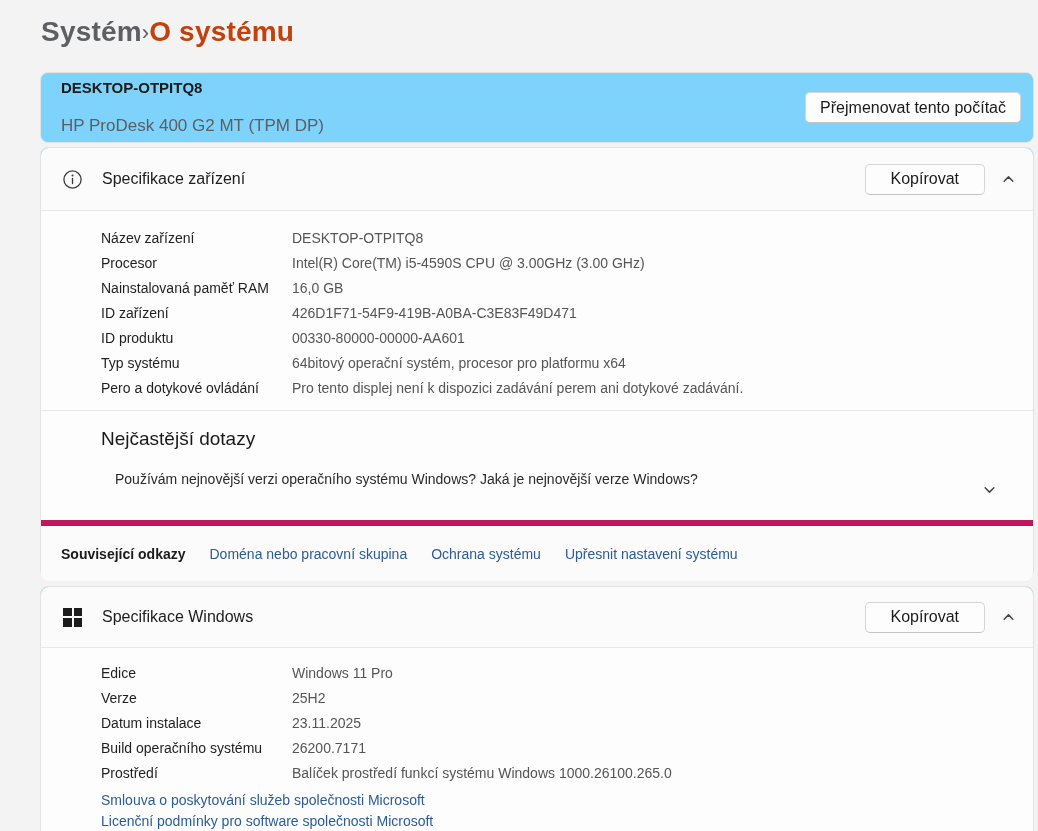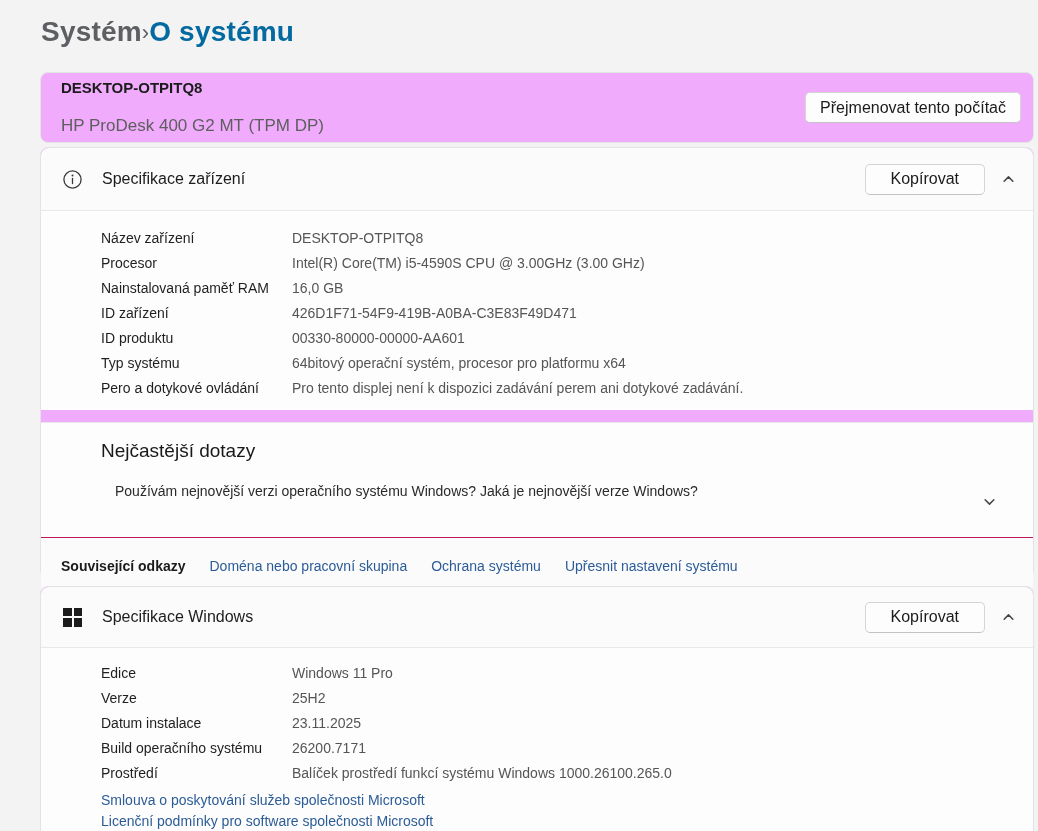--- a/index.html
+++ b/index.html
@@ -7,27 +7,27 @@
     width:1038px;height:831px;overflow:hidden;position:relative;
     background:#f3f3f3;
     font-family:"Liberation Sans","DejaVu Sans",sans-serif;
     color:#1a1a1a;
     -webkit-font-smoothing:antialiased;
   }
   
   .breadcrumb{position:absolute;top:16px;left:41px;display:flex;align-items:center;}
   .crumb{font-size:28px;font-weight:600;letter-spacing:.2px;}
   .crumb.parent{color:#5d5f63;cursor:pointer;}
-  .crumb.current{color:#0369a1;}
+  .crumb.current{color:#c2410c;}
   .crumb-sep{font-size:22px;color:#5d5f63;line-height:1;padding-top:2px;font-weight:400;}
 
   
   .card{
     position:absolute;left:40px;width:994px;box-sizing:border-box;
-    background:#f0abfc;border:1px solid #e3e3e3;border-radius:8px;
+    background:#7dd3fc;border:1px solid #e3e3e3;border-radius:8px;
   }
   .card-device{top:72px;height:71px;display:flex;align-items:center;padding:0 12px 0 20px;}
   .device-info{flex:1;min-width:0;}
   .device-name{font-size:15px;font-weight:700;color:#1b1b1b;}
   .device-model{font-size:17px;color:#5e5e5e;margin-top:20px;}
 
   .btn{
     height:31px;background:#fdfdfd;border:1px solid #d5d5d5;border-bottom-color:#c3c3c3;
     border-radius:5px;font-size:16px;color:#1b1b1b;cursor:pointer;
     font-family:inherit;padding:0 14px;white-space:nowrap;
@@ -58,22 +58,22 @@
   .win-logo span{background:#1c1c1c;}
 
   
   .spec-rows{padding:14px 0 10px 0;background:#fdfdfd;}
   .card-windows .spec-rows{padding:12px 0 0 0;}
   .spec-row{display:flex;height:25px;align-items:center;margin-left:60px;font-size:14px;}
   .spec-label{width:191px;flex:none;color:#1f1f1f;}
   .spec-value{color:#555555;}
 
   
-  .faq{height:116px;box-sizing:border-box;border-top:1px solid #e8e8e8;border-bottom:1px solid #be185d;
-       background:#fdfdfd;padding-top:17px;position:relative;margin-top:12px;}
+  .faq{height:116px;box-sizing:border-box;border-top:1px solid #e8e8e8;border-bottom:6px solid #be185d;
+       background:#fdfdfd;padding-top:17px;position:relative;}
   .faq-title{font-size:19px;font-weight:400;color:#191919;margin-left:60px;}
   .faq-question{font-size:14px;color:#2a2a2a;margin:21px 0 0 74px;cursor:pointer;max-width:800px;}
   .faq-chev{position:absolute;right:32px;top:66px;width:24px;height:24px;display:flex;align-items:center;justify-content:center;cursor:pointer;}
 
   
   .related{height:55px;display:flex;align-items:center;padding-left:20px;gap:24px;background:#fbfbfb;border-radius:0 0 8px 8px;}
   .related-label{font-size:14px;font-weight:700;color:#1b1b1b;}
   .link{font-size:14px;color:#2b5c97;text-decoration:none;cursor:pointer;}
 
   

